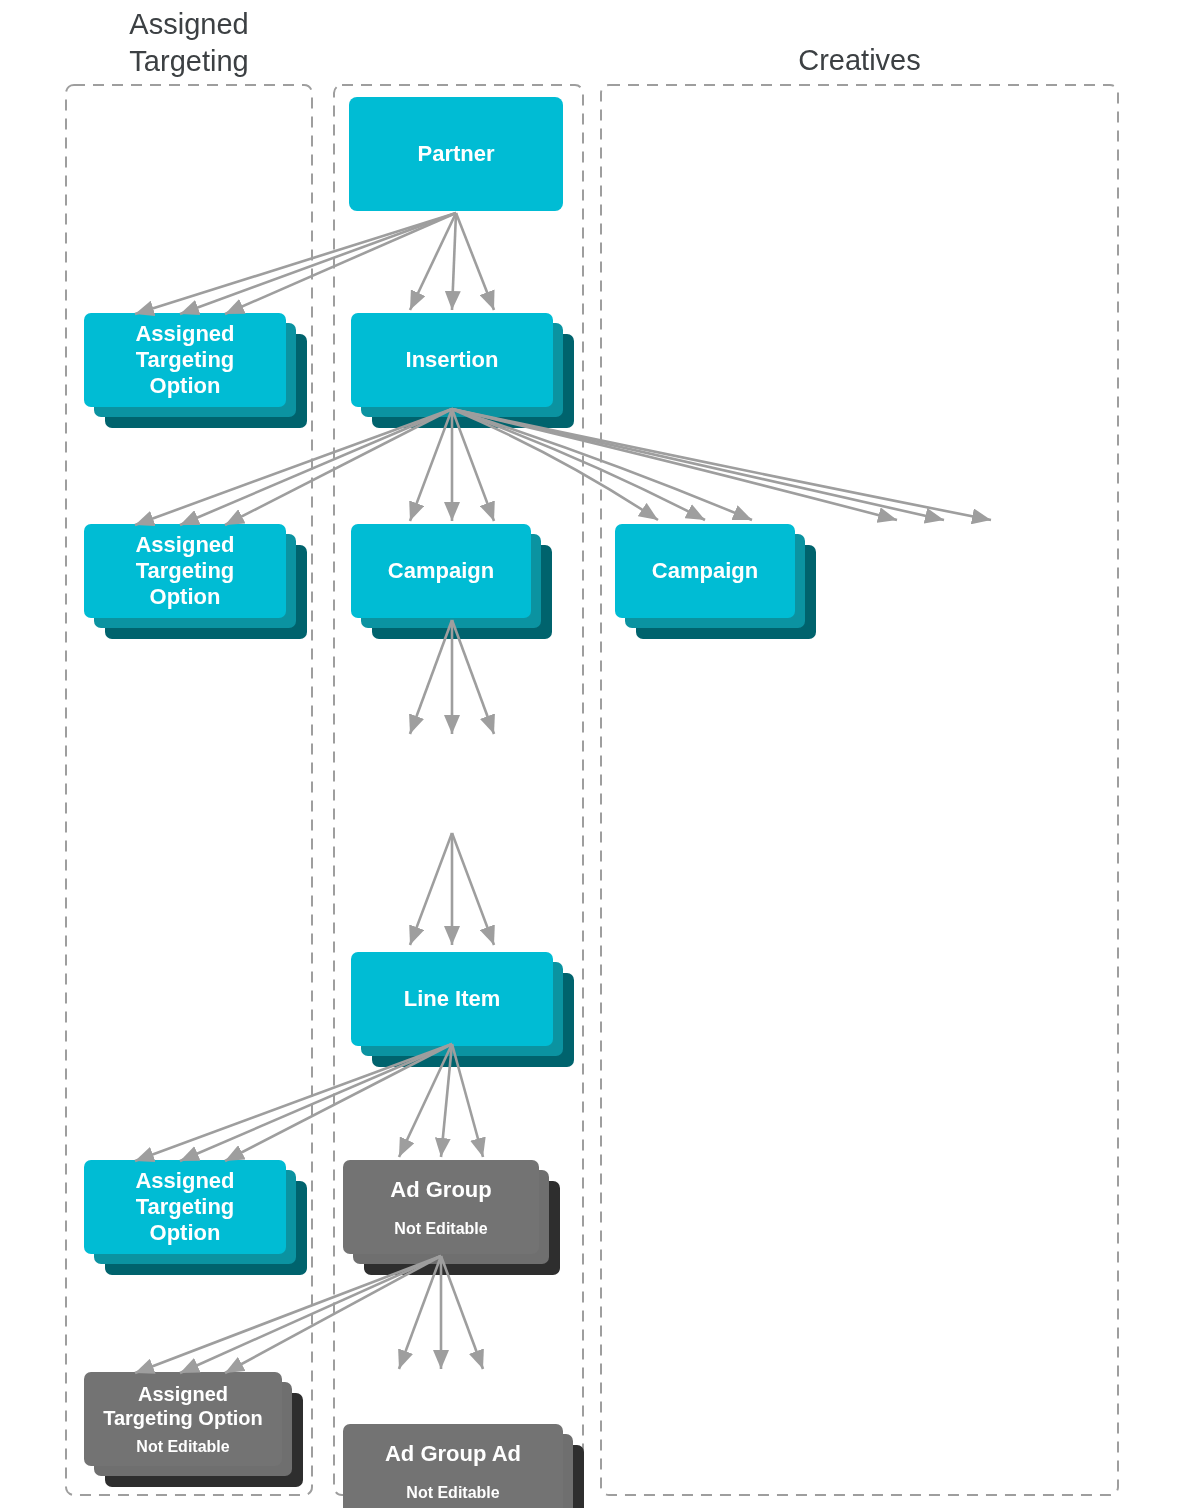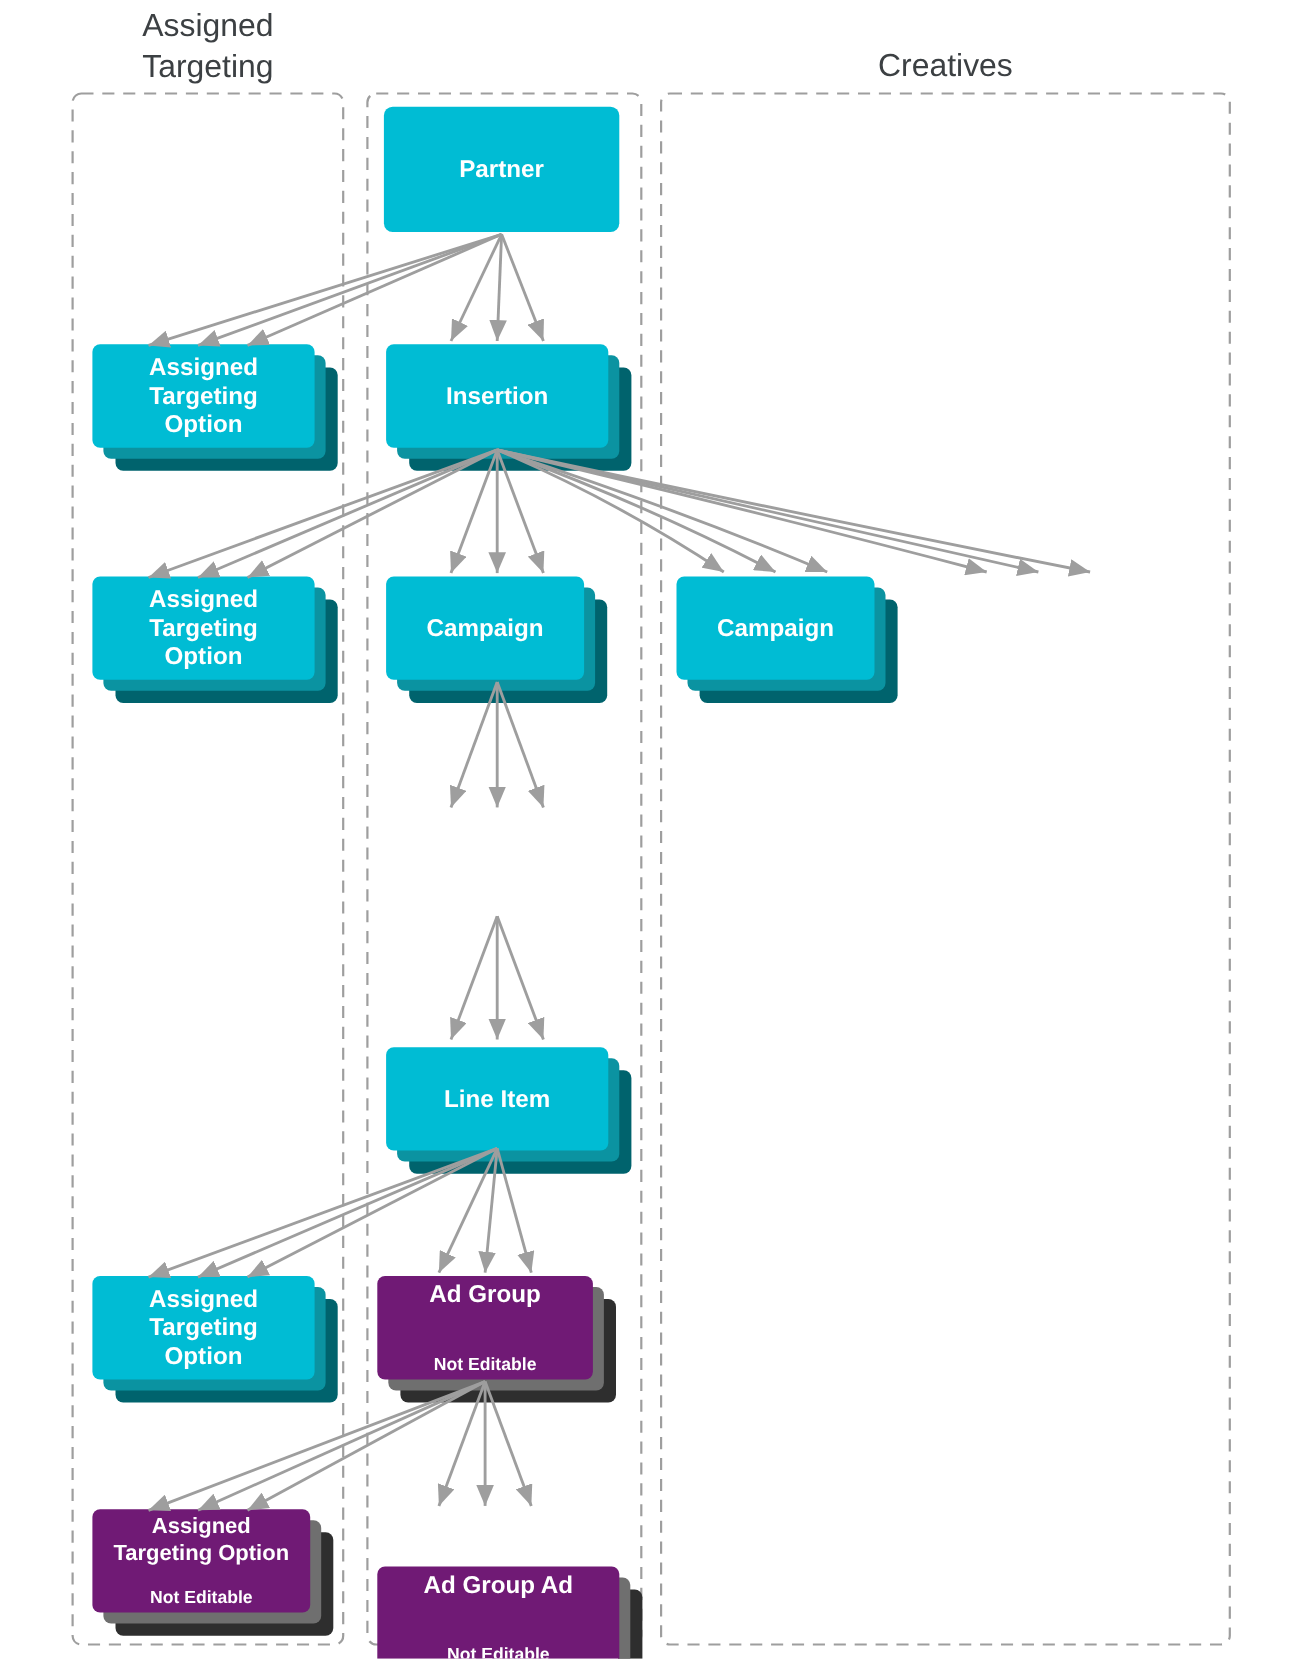--- a/index.html
+++ b/index.html
@@ -14,21 +14,21 @@
     position:absolute;z-index:1;text-align:center;color:#3C4043;
     font-size:29px;line-height:37px;white-space:pre-line;
   }
   .node{
     position:absolute;z-index:2;display:flex;flex-direction:column;
     align-items:center;justify-content:center;text-align:center;
     color:#FFFFFF;font-weight:700;border-radius:7px;padding:4px 8px;
     box-sizing:border-box;
   }
   .node--cyan{background:#00BCD4;box-shadow:10px 10px 0 #0B93A1,21px 21px 0 #00636D;}
-  .node--gray{background:#701a75;box-shadow:10px 10px 0 #6F6F6F,21px 21px 0 #2E2E2E;justify-content:space-between;}
+  .node--gray{background:#737373;box-shadow:10px 10px 0 #6F6F6F,21px 21px 0 #2E2E2E;}
   .node--single{box-shadow:none;border-radius:8px;}
   .node .label{white-space:pre-line;font-size:22px;line-height:26px;}
   .node .sublabel{font-size:16px;line-height:19px;margin-top:16px;}
   .node--ato-gray .label{font-size:20px;line-height:24px;}
   .node--ato-gray .sublabel{margin-top:7px;}
   .edge{stroke:#9E9E9E;stroke-width:2.6;fill:none;}
   .col-outline{fill:none;stroke:#9E9E9E;stroke-width:2;stroke-dasharray:11 8;}
 </style>
 </head>
 <body>

